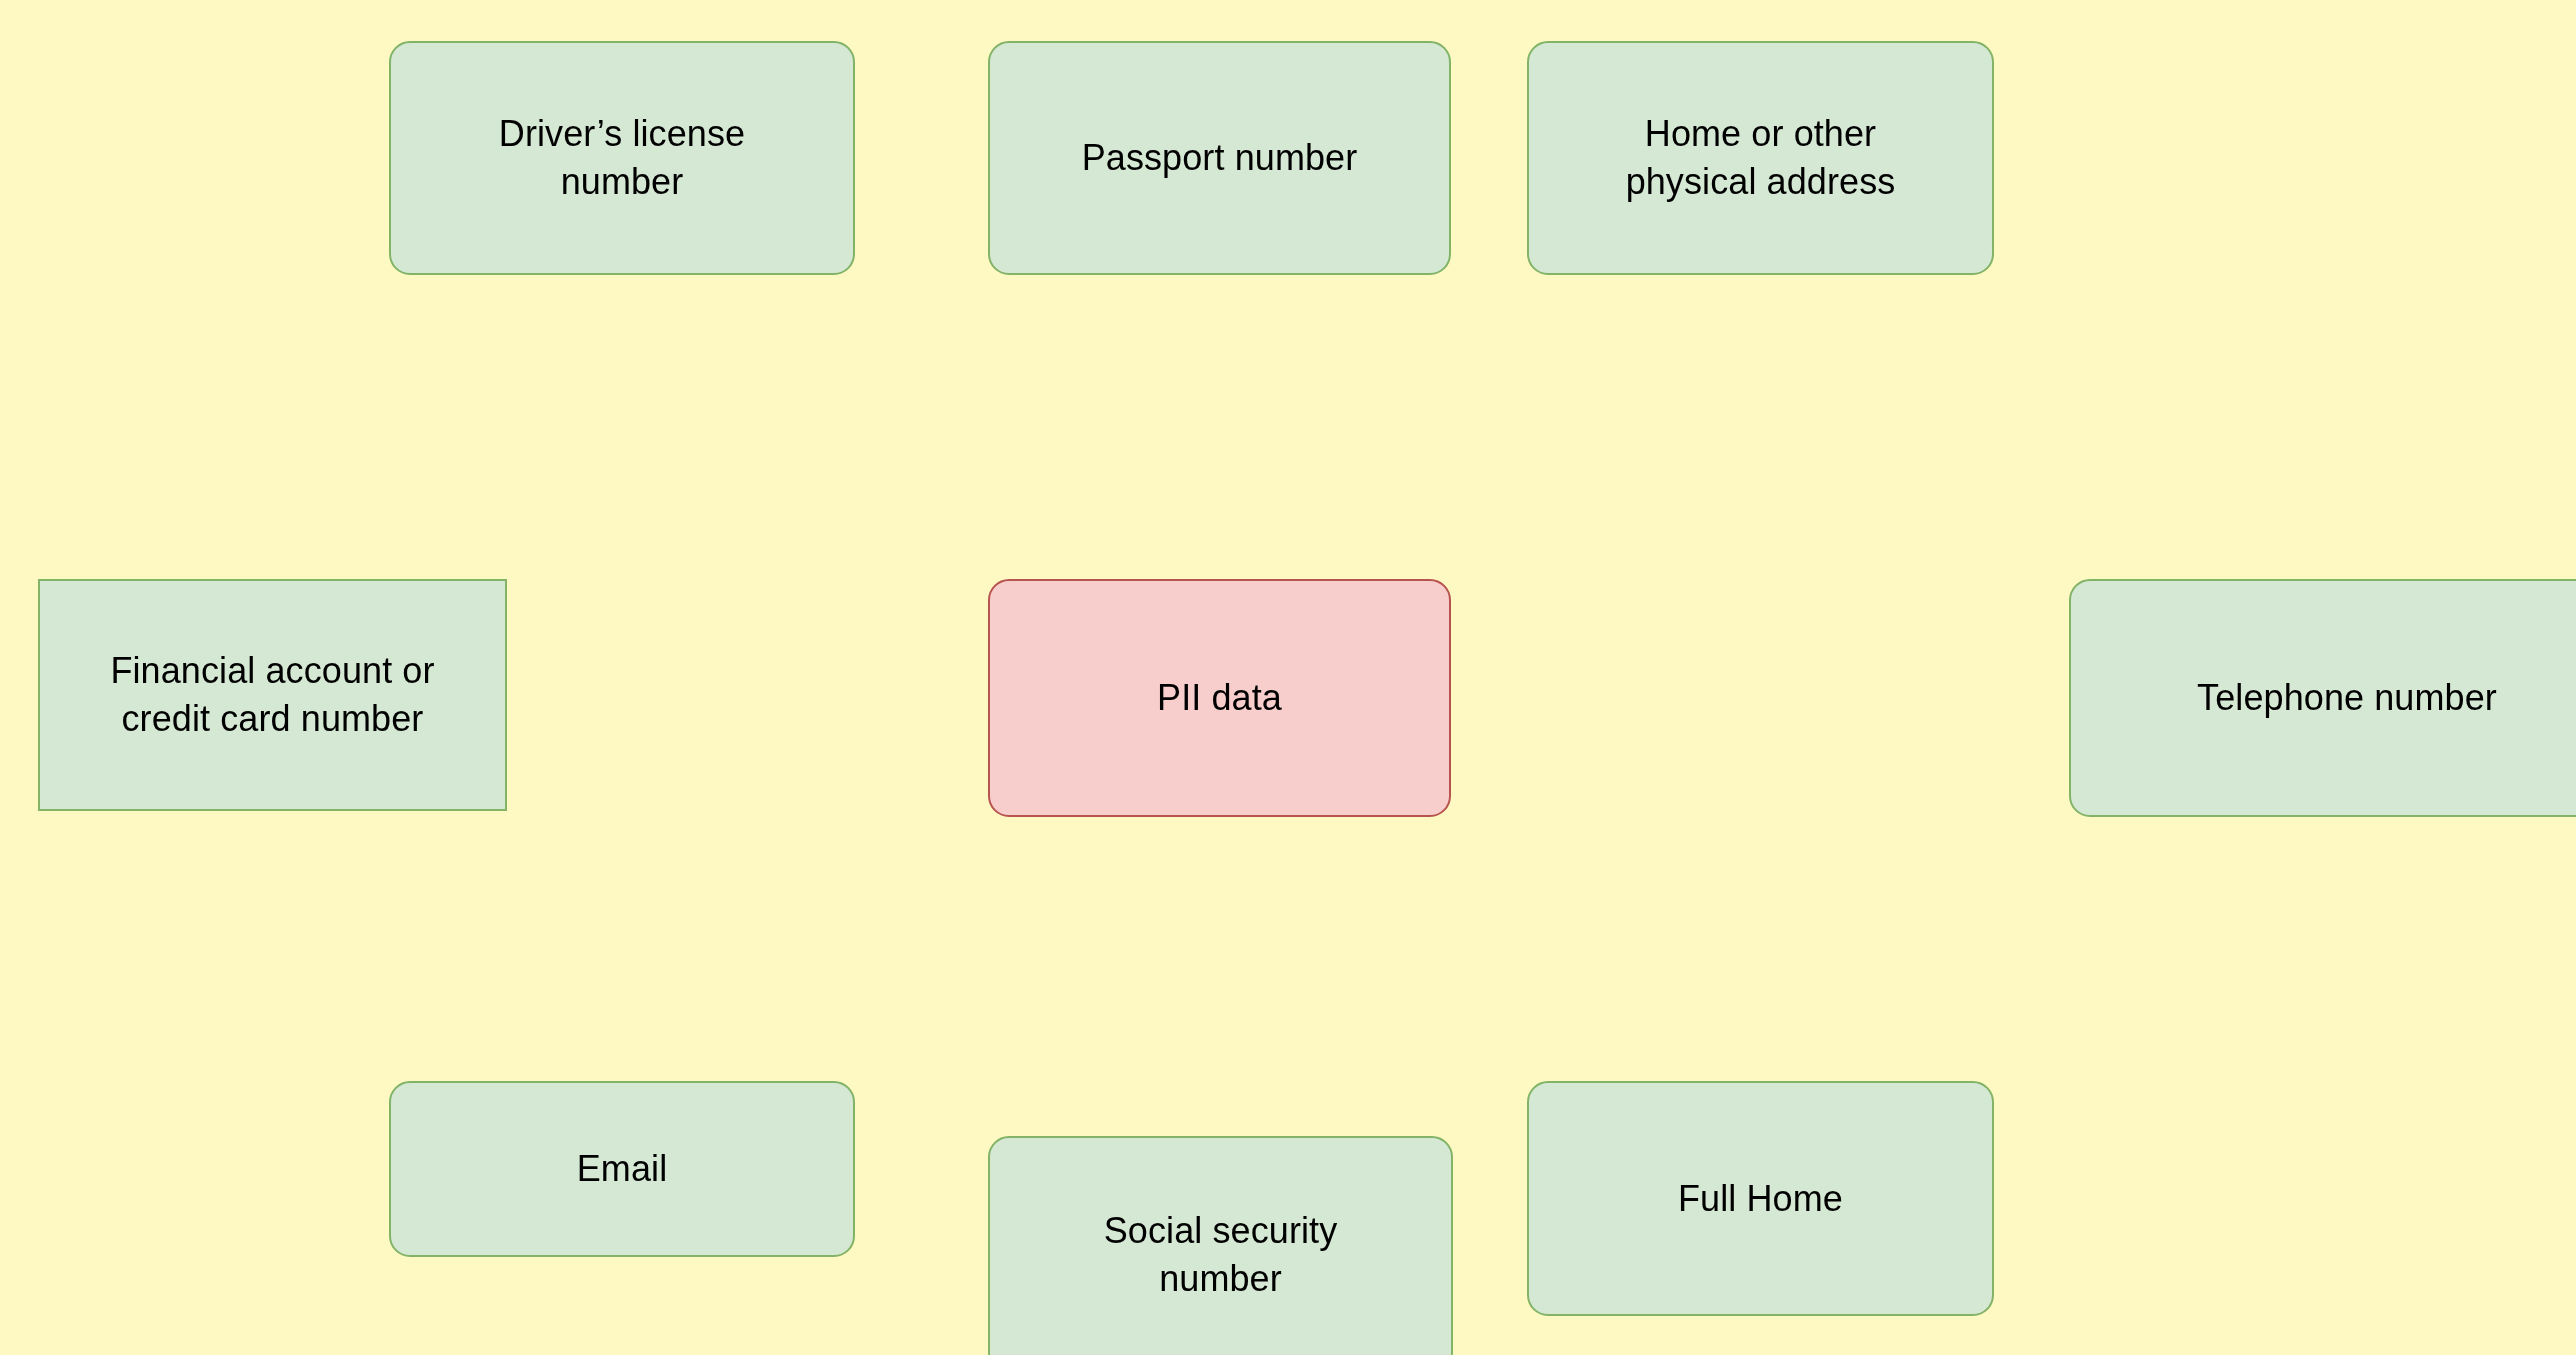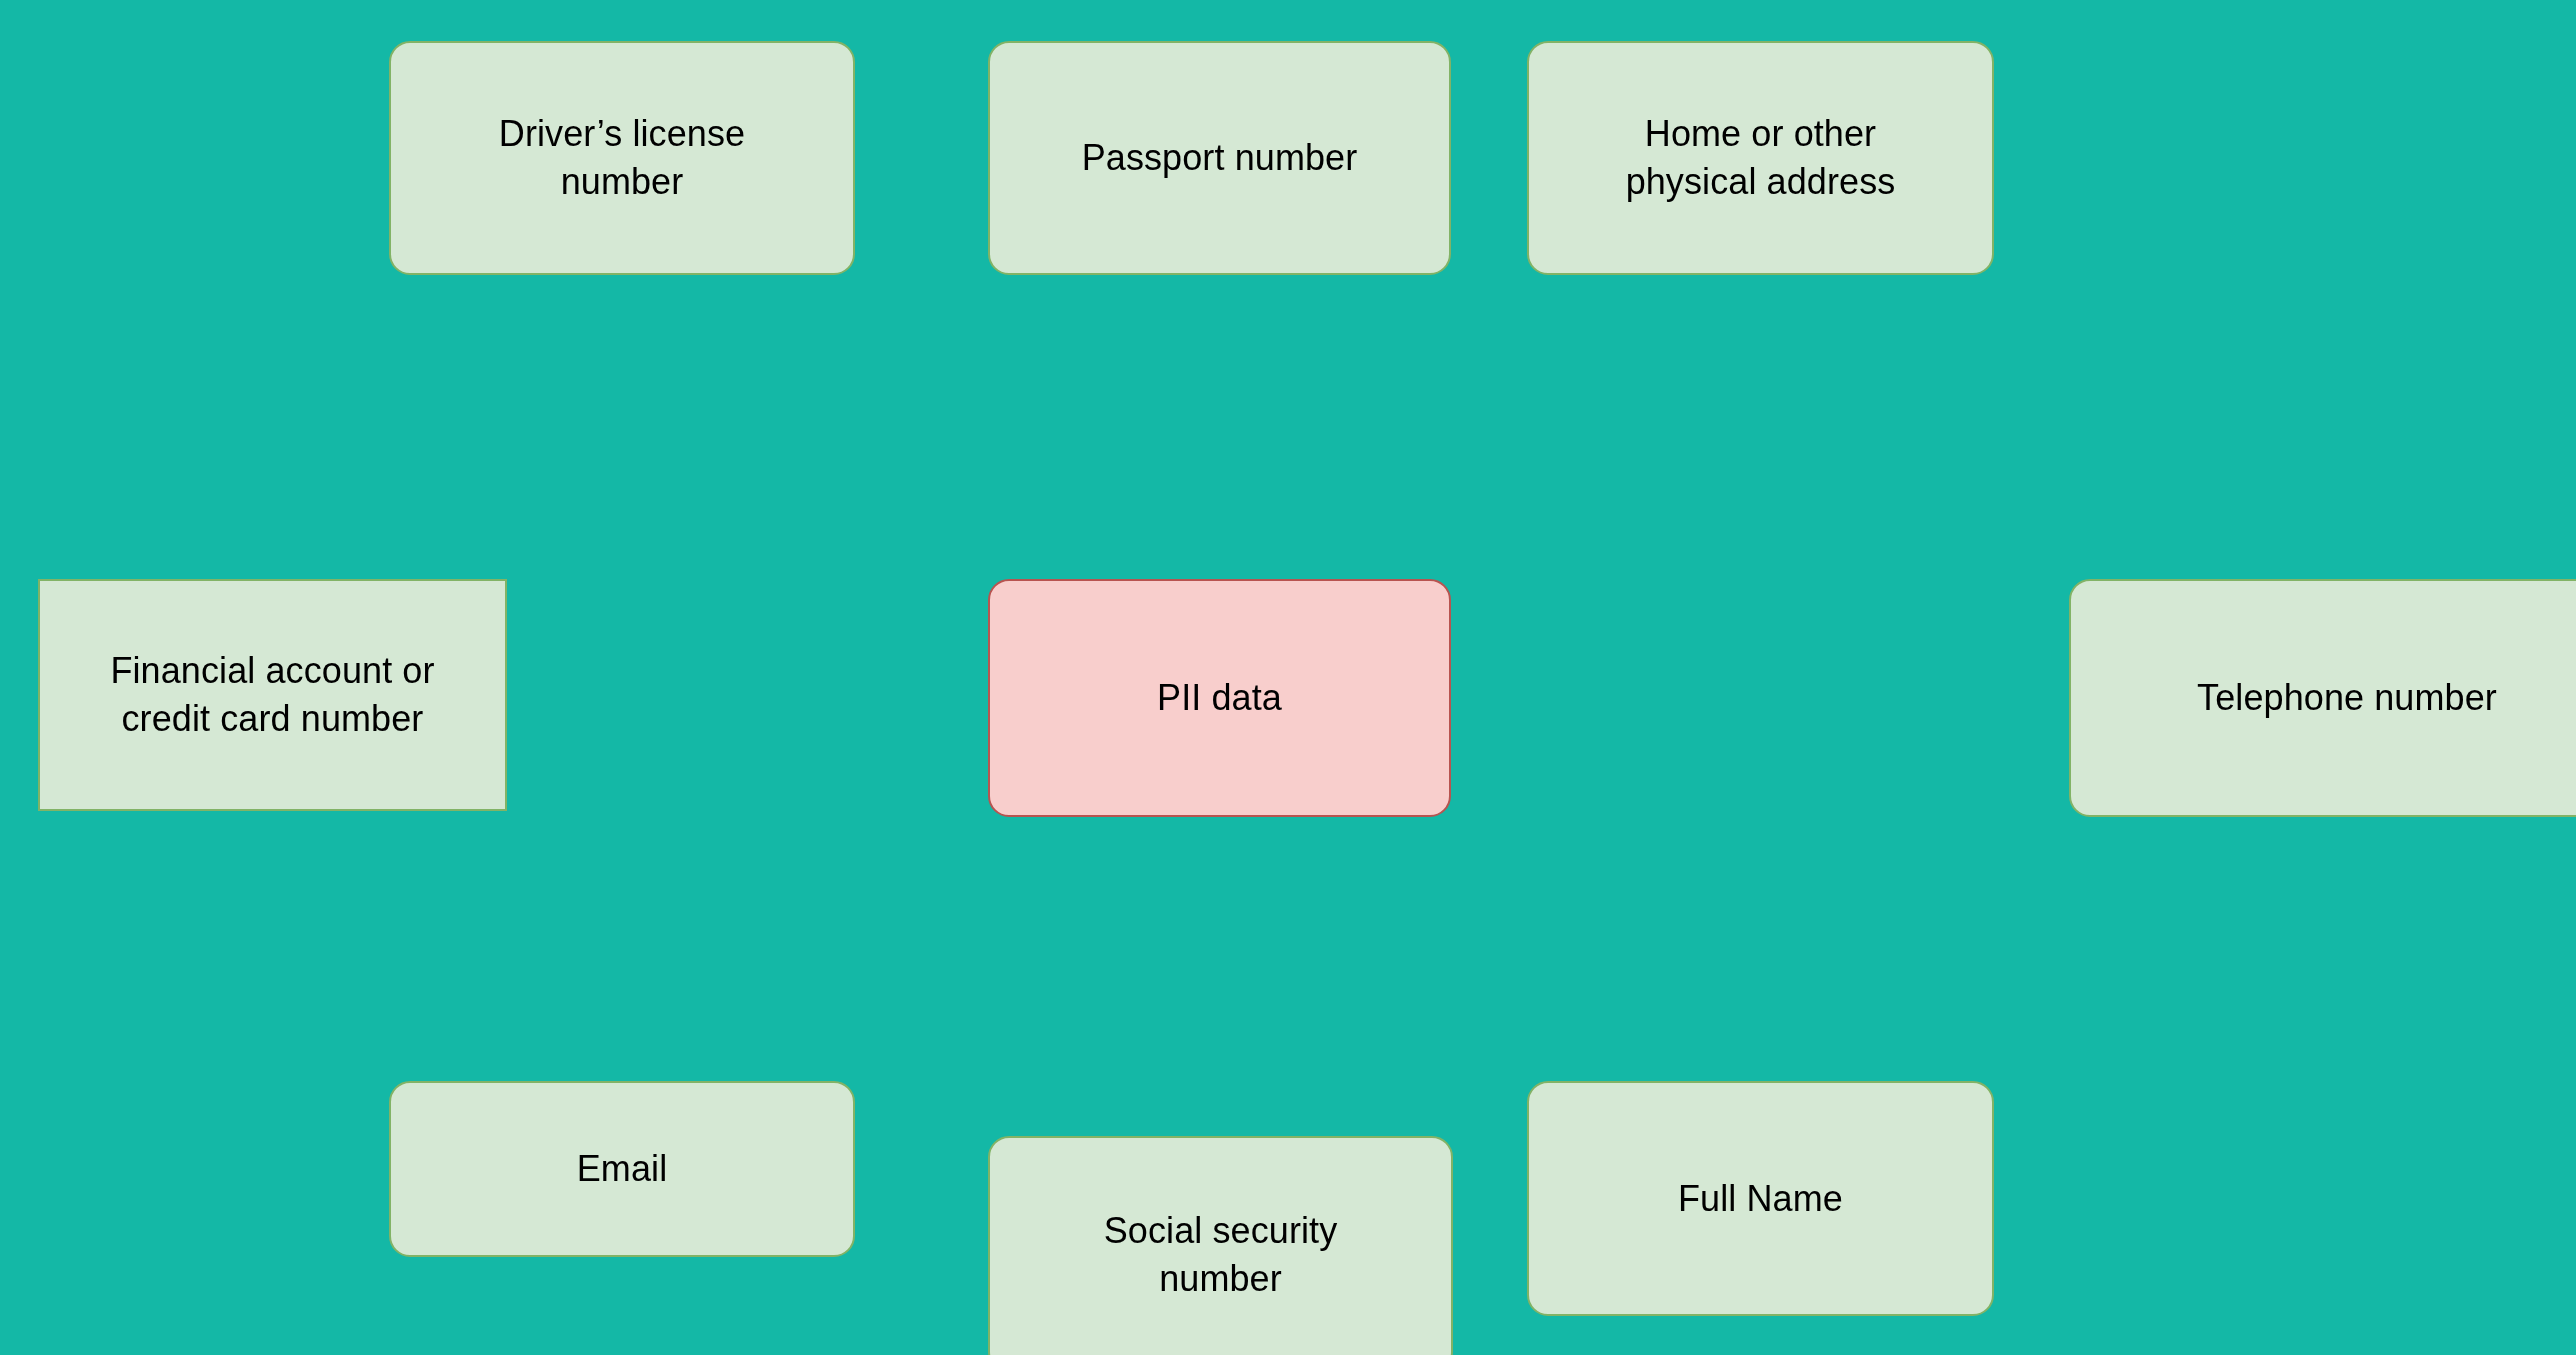--- a/index.html
+++ b/index.html
@@ -8,21 +8,21 @@
     padding: 0;
     background: #000000;
   }
   body {
     font-family: "Liberation Sans", "DejaVu Sans", sans-serif;
   }
   #canvas {
     position: relative;
     width: 2576px;
     height: 1356px;
-    background: #14b8a6;
+    background: #fef9c3;
     overflow: hidden;
   }
   .node {
     position: absolute;
     box-sizing: border-box;
     display: flex;
     align-items: center;
     justify-content: center;
     text-align: center;
     color: #000000;
@@ -88,17 +88,17 @@
   <div class="node green rounded" style="left:389px; top:1081px; width:466px; height:176px;">
     <span class="node-label">Email</span>
   </div>
 
   <div class="node green rounded" style="left:988px; top:1136px; width:465px; height:237px;">
     <span class="node-label">Social security
 number</span>
   </div>
 
   <div class="node green rounded" style="left:1527px; top:1081px; width:467px; height:235px;">
-    <span class="node-label">Full Name</span>
+    <span class="node-label">Full Home</span>
   </div>
 
 </div>
 
 
 </body></html>

